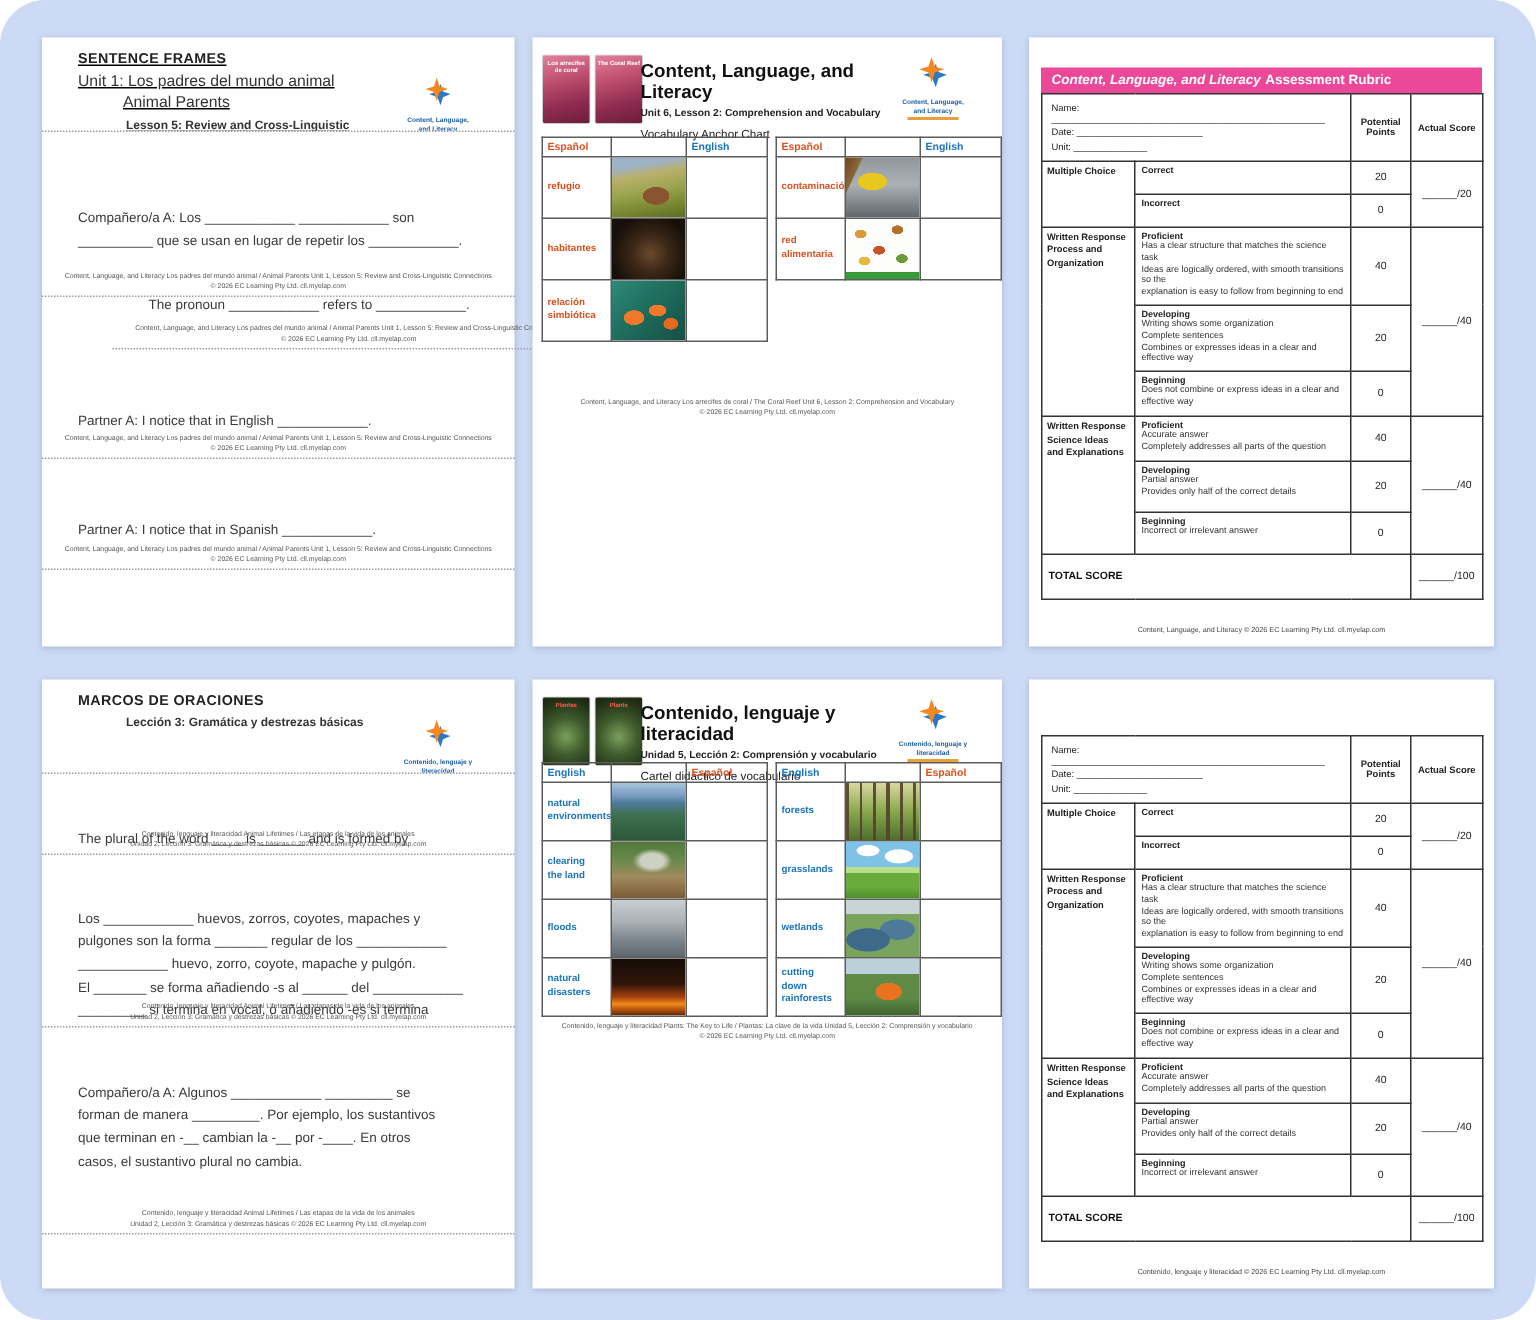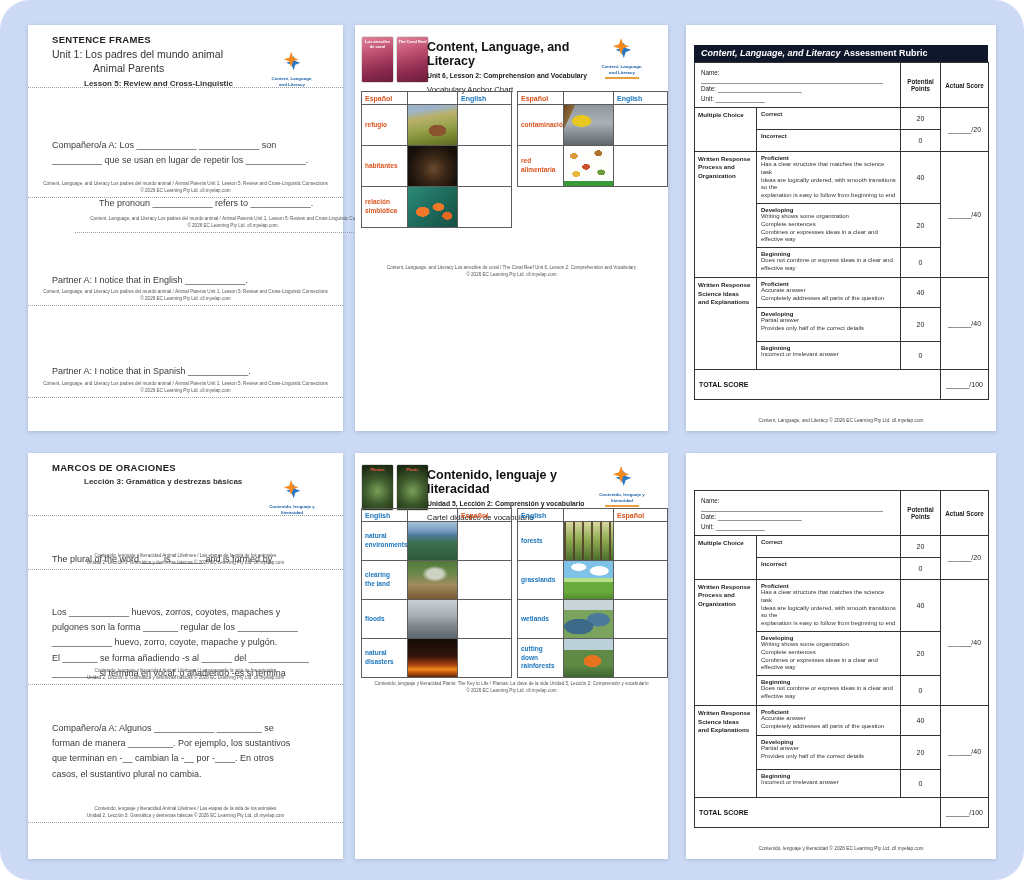--- a/index.html
+++ b/index.html
@@ -12,21 +12,21 @@
   #card4 { left:28px;  top:453px; width:315px; height:406px; }
   #card5 { left:355px; top:453px; width:313px; height:406px; }
   #card6 { left:686px; top:453px; width:310px; height:406px; }
 
   
   .strip { position:absolute; left:0; width:100%; border-bottom:1px dotted #9aa0a6; overflow:hidden; }
   .strip.last { border-bottom:1px dotted #9aa0a6; }
   .ws-head { padding:9px 90px 0 24px; }
   .ws-title { font-size:9.5px; font-weight:bold; color:#222; letter-spacing:.3px; }
   .ws-unit { font-size:10.5px; color:#333; margin-top:3px; line-height:1.3; white-space:pre; }
-  .ws-unit .ind1 { margin-left:41px; }
+  .ws-unit .ind1 { margin-left:30px; }
   .ws-unit .ind2 { margin-left:45px; }
   .ws-lesson { font-size:8px; font-weight:bold; color:#333; margin-top:4px;padding-left:32px; }
   .strip-body { padding:8px 18px 0 24px; font-size:9px; color:#3a3a3a; line-height:1.75; white-space:pre; }
   .strip-body .p + .p { margin-top:11px; }
   .strip-foot { position:absolute; left:0; right:0; bottom:3px; text-align:center; font-size:4.6px; color:#555; line-height:1.4; }
   .logo { position:absolute; text-align:center; }
   .logo-sm { right:14px; top:26px; width:74px; }
   .logo-a  { right:8px;  top:12px; width:76px; }
   .logo-text { font-size:4.4px; font-weight:bold; color:#1b5fa8; line-height:1.3; margin-top:1px; }
   .logo-tagbar { width:34px; height:1.5px; background:#e8a13a; margin:2px auto 0; }
@@ -71,21 +71,21 @@
   .ph-clearing { background:radial-gradient(13px 8px at 55% 34%,rgba(222,222,214,.85) 60%,transparent),linear-gradient(to bottom,#4e7a3a 0%,#6e8a4e 35%,#a08a5e 62%,#7a5a34 100%); }
   .ph-floods { background:linear-gradient(to bottom,#c9cfd3 0%,#a8b0b5 40%,#7c858b 70%,#5e676d 100%); }
   .ph-disasters { background:linear-gradient(to bottom,#140c08 0%,#31140a 45%,#a8420f 68%,#ef8c1a 80%,#c2590f 88%,#5e2a08 100%); }
   .ph-forests { background:repeating-linear-gradient(90deg,rgba(84,66,42,.9) 0 2px,transparent 2px 9px),linear-gradient(to bottom,#d8d8a0 0%,#8aa84e 50%,#4e6e2e 100%); }
   .ph-grasslands { background:radial-gradient(8px 4px at 30% 16%,#fff 88%,transparent),radial-gradient(10px 5px at 72% 26%,#fff 88%,transparent),linear-gradient(to bottom,#7ec2e8 0 45%,#b8de8a 45% 55%,#6aac3c 55% 80%,#4e8c2c 100%); }
   .ph-wetlands { background:radial-gradient(15px 8px at 30% 70%,#3e6a8a 94%,transparent),radial-gradient(12px 7px at 70% 52%,#4e7a9a 94%,transparent),linear-gradient(to bottom,#c8d4d8 0 25%,#7aa45e 25% 100%); }
   .ph-cutting { background:radial-gradient(9px 6px at 58% 58%,#e8731e 96%,transparent),linear-gradient(to bottom,#bcd0da 0 28%,#5e8a46 28% 70%,#3e6430 100%); }
 
   
   .rub-bar { position:absolute; left:8px; top:20px; width:294px; height:17px; color:#fff; font-size:9px; font-weight:bold; line-height:17px; padding-left:7px; }
-  .rub-bar.blue { background:#0f172a; }
+  .rub-bar.blue { background:#ec4899; }
   .rub-bar.orange { background:#df6020; }
   .rt-i { font-style:italic; margin-right:3px; }
   .rub-table { position:absolute; left:8px; top:37px; width:294px; border-collapse:collapse; table-layout:fixed; }
   .rub-table td { border:1px solid #333; vertical-align:top; overflow:hidden; }
   .r-namebox { padding:3px 6px; }
   .r-namebox div { font-size:6.3px; color:#222; margin:2.5px 0; }
   .r-colhead { font-size:6.3px; font-weight:bold; text-align:center; vertical-align:middle !important; color:#222; padding:2px; }
   .r-crit { font-size:6.2px; font-weight:bold; color:#222; padding:3px; white-space:pre-line; line-height:1.35; }
   .r-desc { padding:3px 4px; }
   .r-desc-t { font-size:6px; font-weight:bold; color:#222; }
@@ -96,21 +96,21 @@
   .rub-foot { position:absolute; left:0; right:0; bottom:8px; text-align:center; font-size:4.8px; color:#444; }
   .h34 td { height:34px; } .h22 td { height:22px; } .h38 td { height:38px; } .h36 td { height:36px; }
   .h30 td { height:30px; } .h34b td { height:34px; } .h28 td { height:28px; }
 </style>
 </head>
 <body>
 
 <div class="canvas">
 
   <div class="card" id="card1">
-    <div class="strip" style="top:0;height:63px;">
+    <div class="strip" style="top:0;height:63px;text-decoration:underline;">
       <div class="ws-head">
         <div class="ws-title">SENTENCE FRAMES</div>
         <div class="ws-unit"><span>Unit 1: Los padres del mundo animal</span><br><span class="ind1">Animal Parents</span></div>
         <div class="ws-lesson">Lesson 5: Review and Cross-Linguistic Connections</div>
       </div>
       <div class="logo logo-sm">
         <svg width="20" height="20" viewBox="0 0 24 24">
           <path d="M14 6 L16 12 L22 14 L16 16.5 L14 23 L11.5 16.5 L5 14 L11.5 12 Z" fill="#2b79c2"></path>
           <path d="M11 1 L13.3 8 L20 10 L13.3 12.3 L11 19.5 L8.7 12.3 L2 10 L8.7 8 Z" fill="#f5871f"></path>
         </svg>
@@ -139,21 +139,21 @@
     <div class="strip" style="top:208px;height:73px;">
       <div class="strip-body">
         <div class="p">Partner A: I notice that in English ____________.</div>
         
       </div>
       <div class="strip-foot">
         <div>Content, Language, and Literacy Los padres del mundo animal / Animal Parents Unit 1, Lesson 5: Review and Cross-Linguistic Connections</div>
           <div>© 2026 EC Learning Pty Ltd. cll.myelap.com</div>
       </div>
     </div>
-    <div class="strip last" style="top:299px;height:74px;">
+    <div class="strip last" style="top:281px;height:74px;">
       <div class="strip-body">
         <div class="p">Partner A: I notice that in Spanish ____________.</div>
         
       </div>
       <div class="strip-foot">
         <div>Content, Language, and Literacy Los padres del mundo animal / Animal Parents Unit 1, Lesson 5: Review and Cross-Linguistic Connections</div>
           <div>© 2026 EC Learning Pty Ltd. cll.myelap.com</div>
       </div>
     </div>
   </div>

